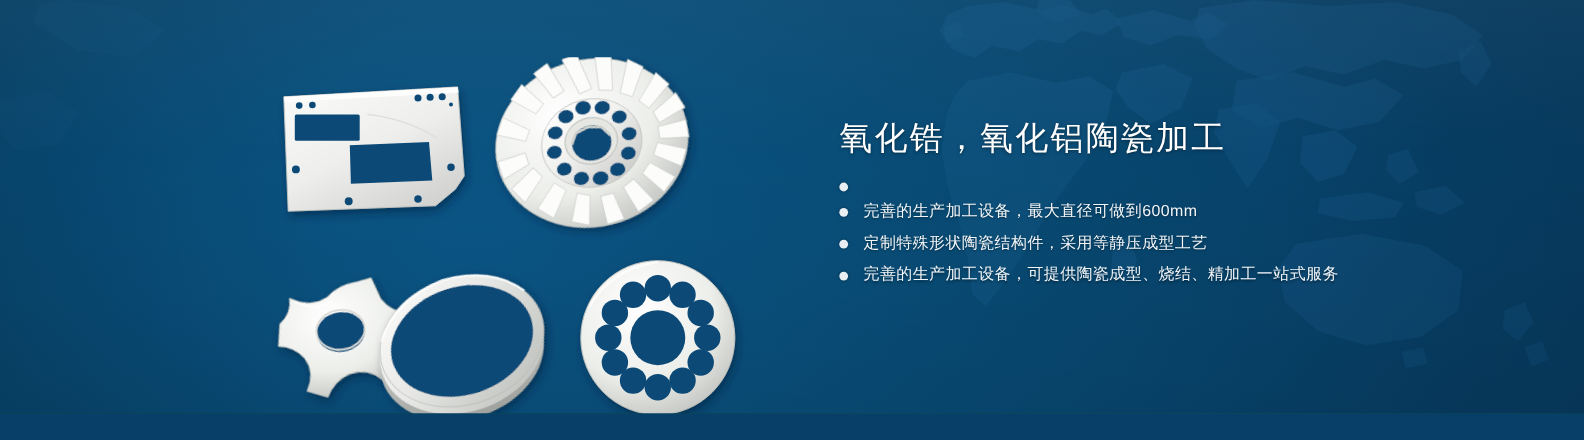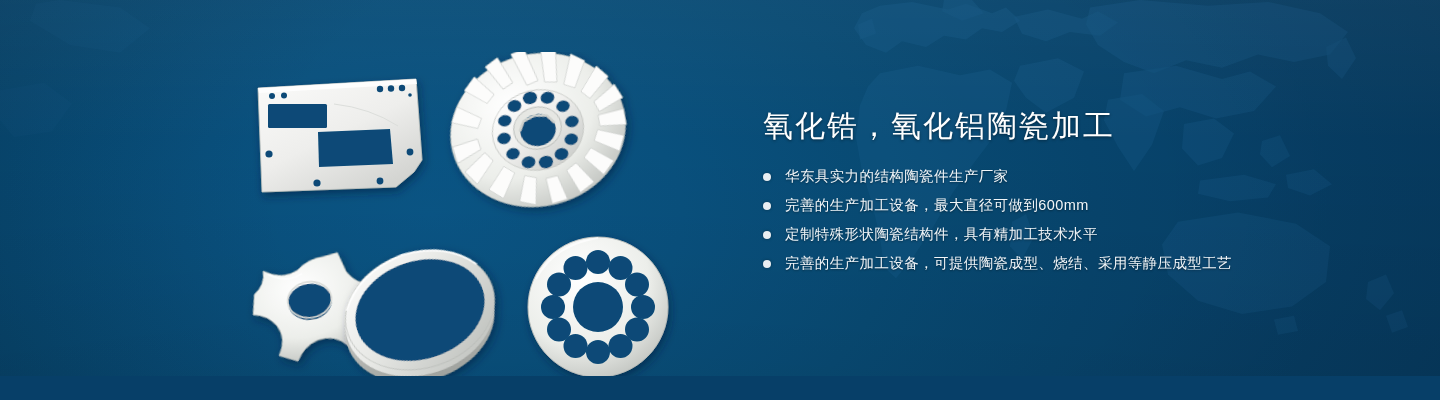--- a/index.html
+++ b/index.html
@@ -318,30 +318,29 @@
       </g>
     </svg>
   </div>
 
   <div class="copy">
     <h1 class="headline">氧化锆，氧化铝陶瓷加工</h1>
 
     <ul class="bullets">
       <li class="bullet">
         <span class="dot"></span>
-        <span class="bullet-text">华东具实力的结构陶瓷件生产厂家</span>
       </li>
       <li class="bullet">
         <span class="dot"></span>
         <span class="bullet-text">完善的生产加工设备，最大直径可做到600mm</span>
       </li>
       <li class="bullet">
         <span class="dot"></span>
-        <span class="bullet-text">定制特殊形状陶瓷结构件，具有精加工技术水平</span>
+        <span class="bullet-text">定制特殊形状陶瓷结构件，采用等静压成型工艺</span>
       </li>
       <li class="bullet">
         <span class="dot"></span>
-        <span class="bullet-text">完善的生产加工设备，可提供陶瓷成型、烧结、采用等静压成型工艺</span>
+        <span class="bullet-text">完善的生产加工设备，可提供陶瓷成型、烧结、精加工一站式服务</span>
       </li>
     </ul>
   </div>
 
 </div>
 
 </body></html>

